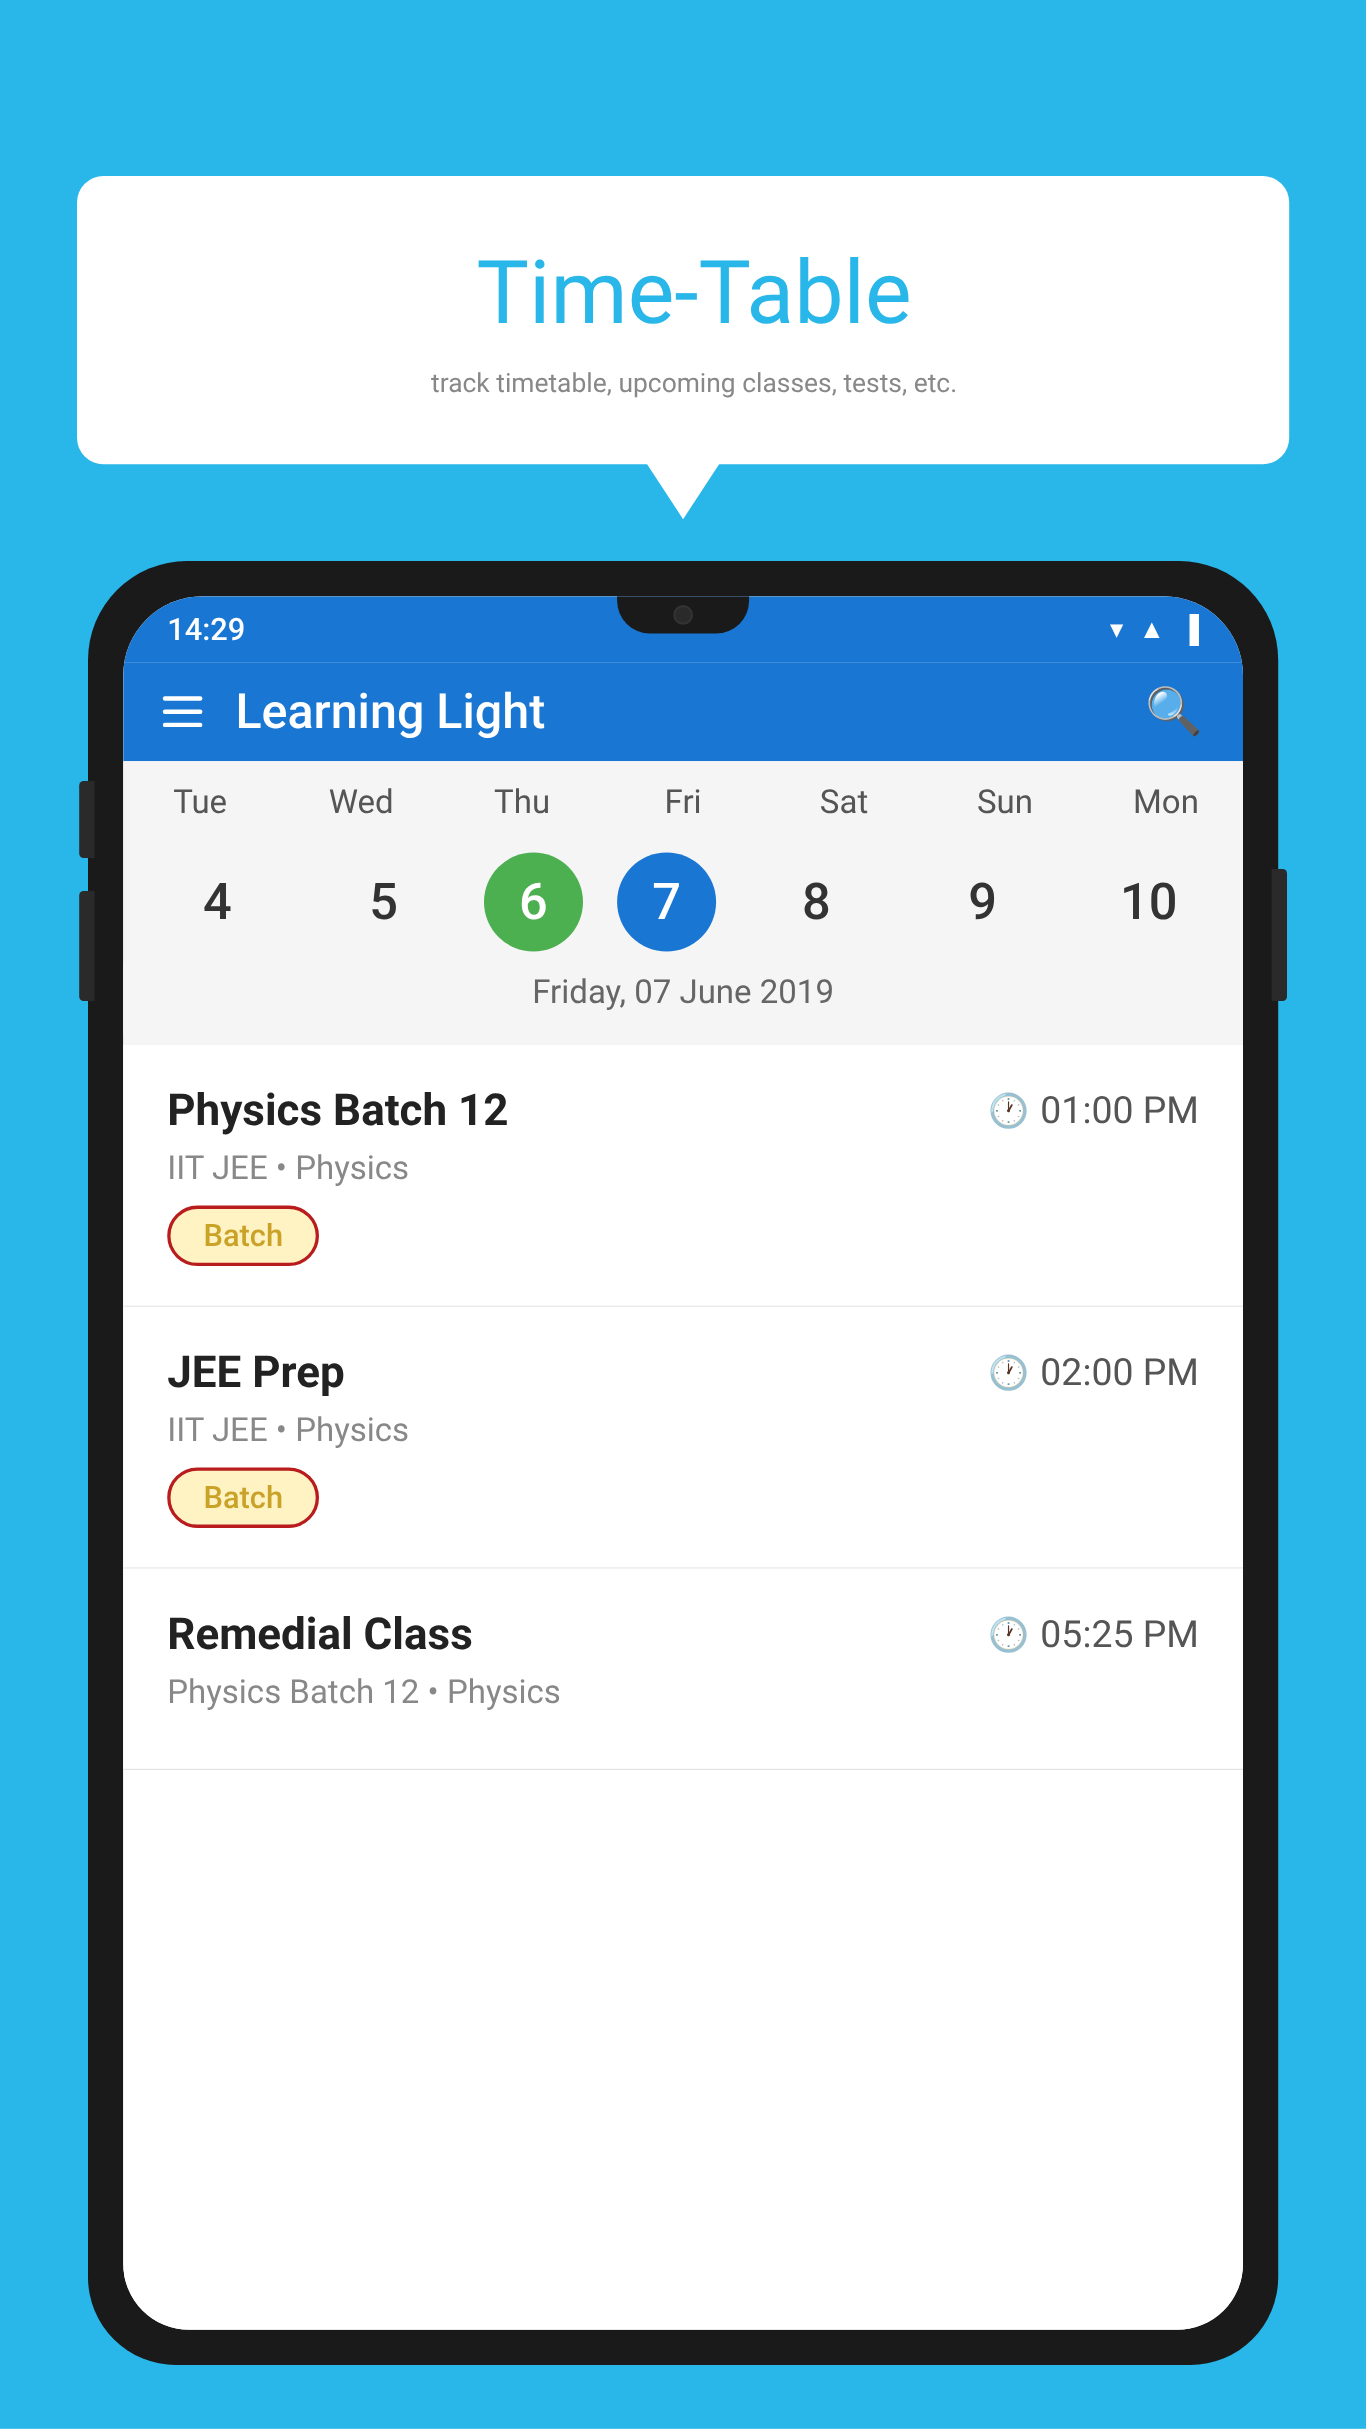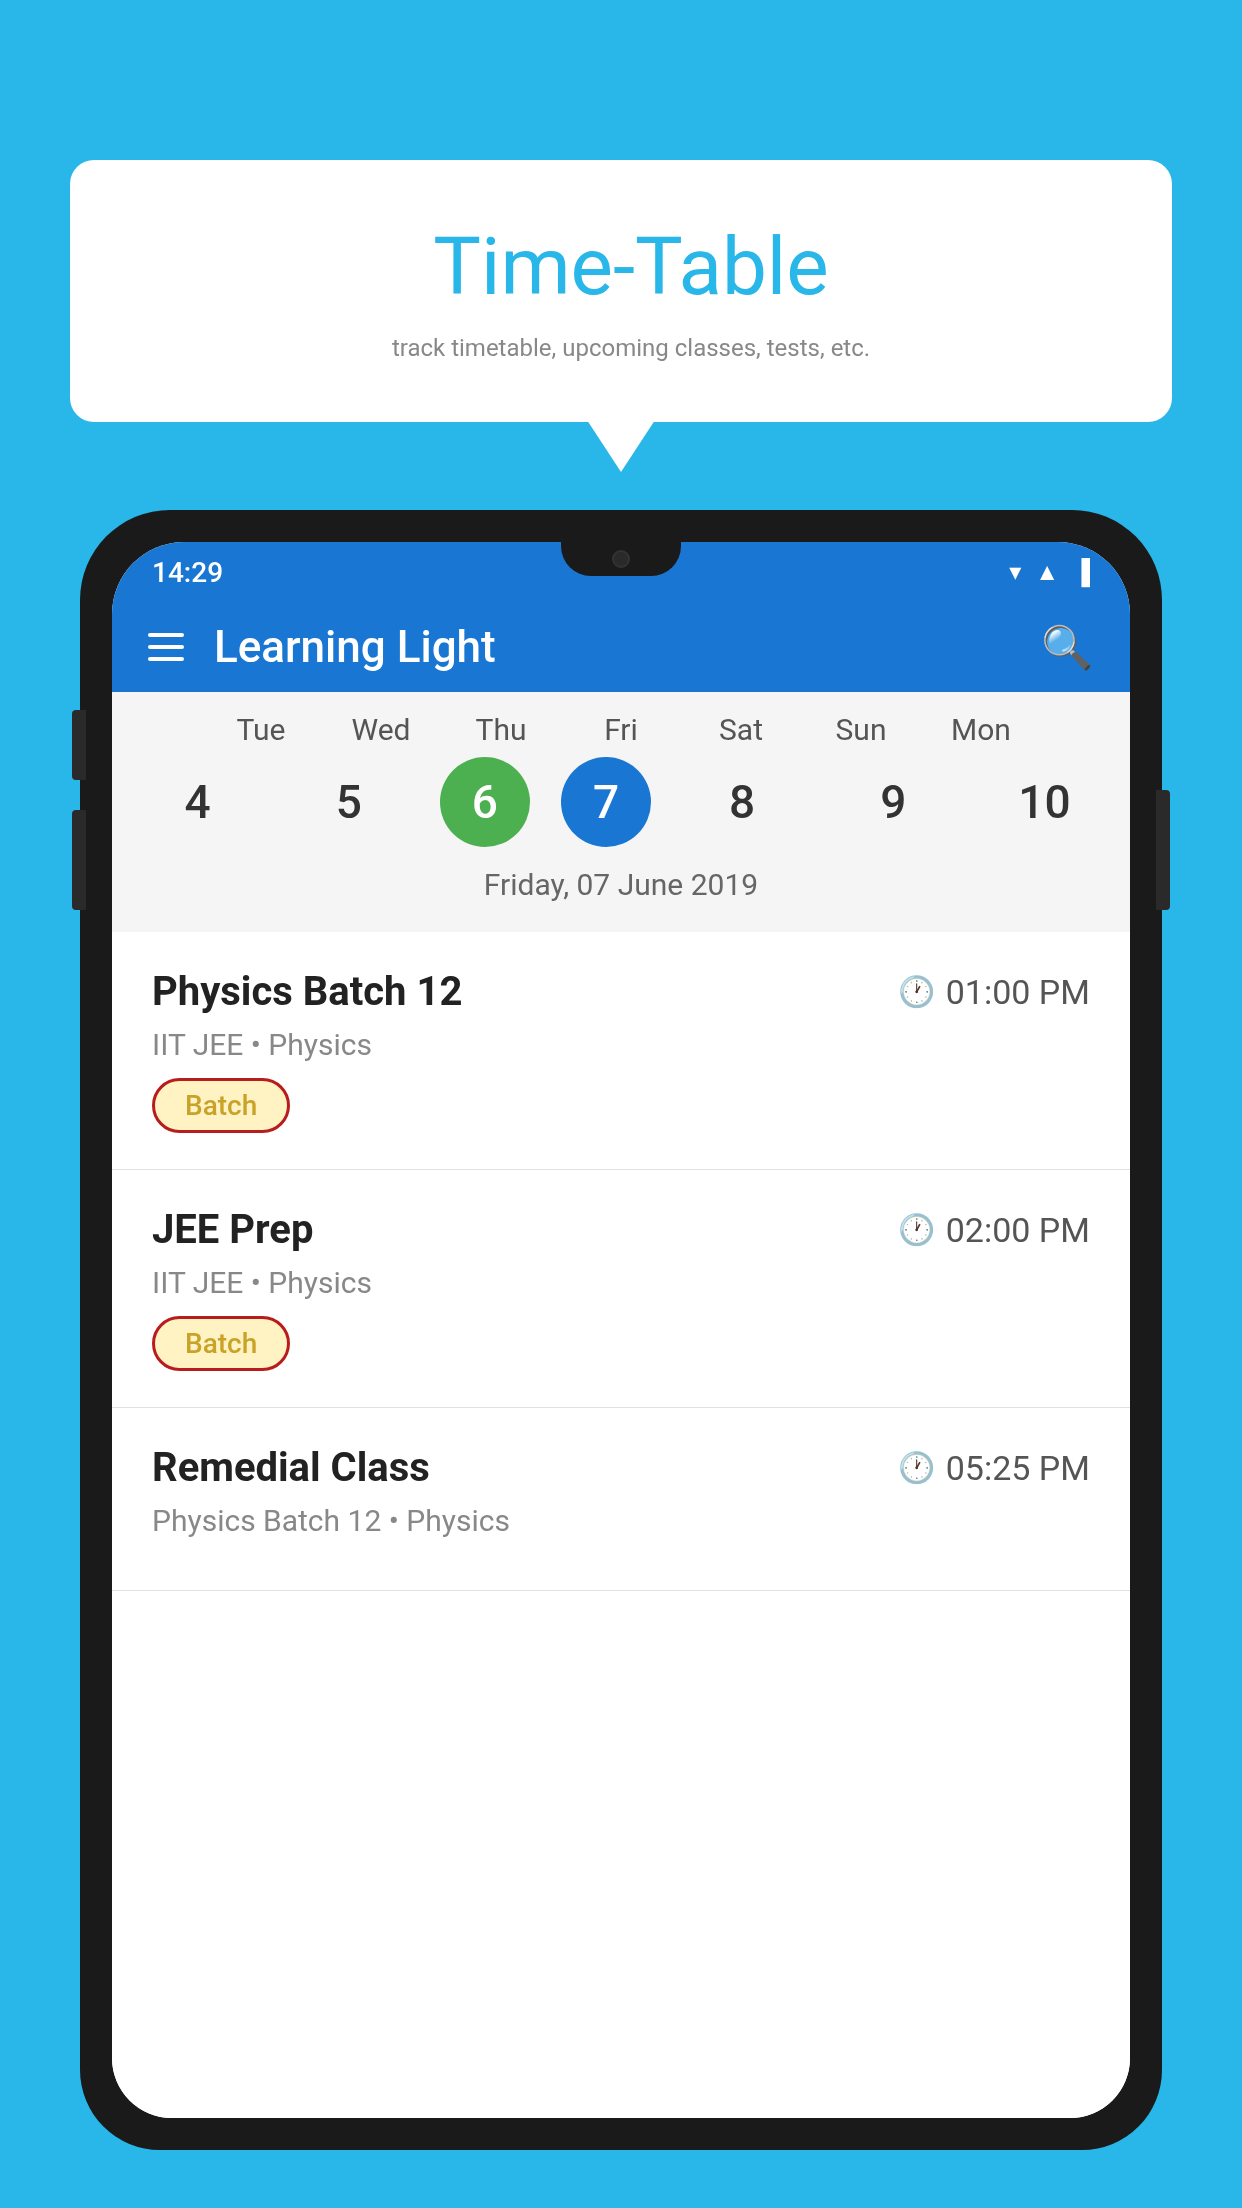--- a/index.html
+++ b/index.html
@@ -174,23 +174,23 @@
     }
 
     
     .calendar-strip {
       background: #f5f5f5;
       padding: 20px 0 10px;
     }
 
     .days-header {
       display: flex;
-      justify-content: center;
+      justify-content: space-between;
       padding: 0 10px;
-      margin-bottom: 10px;
+      margin-bottom: 28px;
     }
 
     .day-name {
       font-size: 30px;
       color: #555;
       width: 120px;
       text-align: center;
     }
 
     .days-numbers {

